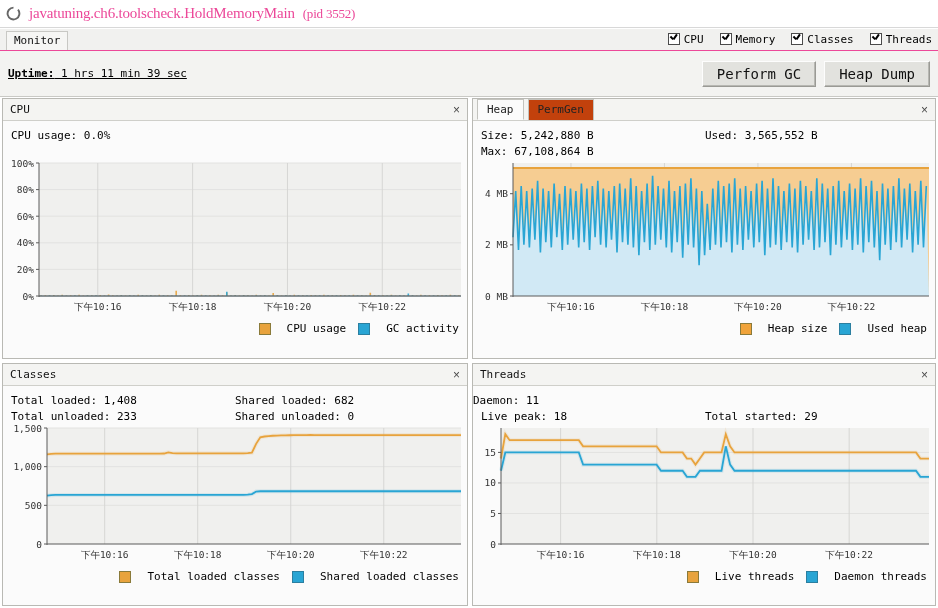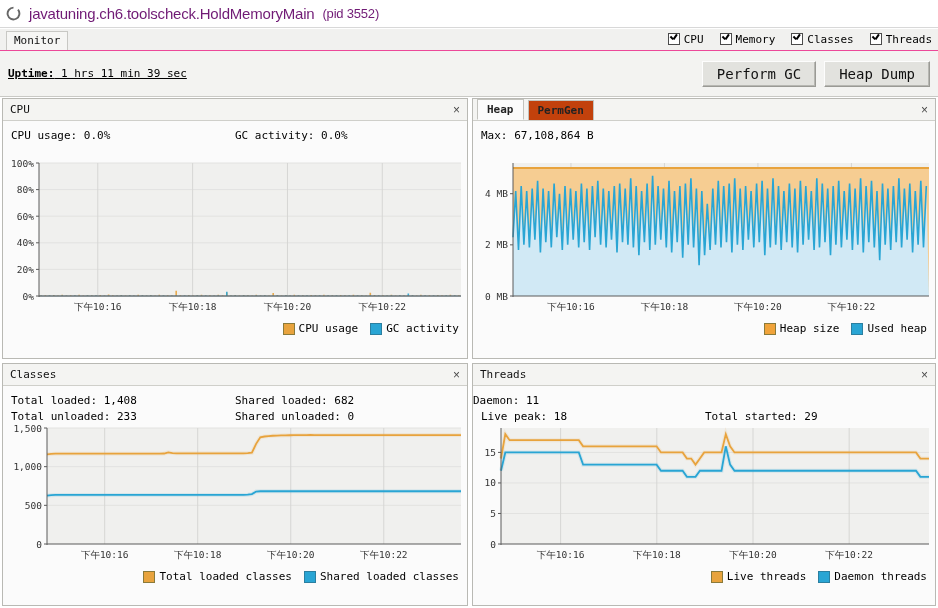--- a/index.html
+++ b/index.html
@@ -16,22 +16,22 @@
     display:flex;align-items:center;gap:8px;
     height:27px;padding:0 6px;
     background:#ffffff;
     border-bottom:1px solid #d8d8d8;
   }
   .title-icon{
     width:15px;height:15px;flex:0 0 15px;position:relative;
   }
   .title-icon svg{display:block}
   .title-text{
-    font-family:Liberation Sans, sans-serif;
-    font-size:15px;letter-spacing:-0.2px;color:#701a75;white-space:nowrap;
+    font-family:Liberation Serif, serif;
+    font-size:15px;letter-spacing:-0.2px;color:#ec4899;white-space:nowrap;
   }
   .title-pid{font-size:13px;}
 
   
   .menubar{
     position:relative;height:22px;
     background:#f1f1ef;
     border-bottom:1px solid #ec4899;
     display:flex;align-items:center;
   }
@@ -102,21 +102,21 @@
     border-bottom:1px solid #cfcfca;
     display:flex;align-items:center;
   }
   .panel-head .ttl{padding-left:7px;font-size:11px;color:#111;}
   .panel-close{
     margin-left:auto;margin-right:7px;
     font-size:12px;color:#4a4a4a;line-height:1;cursor:pointer;
     font-family:"Liberation Sans",sans-serif;
   }
   
-  .subtabs{display:flex;align-items:flex-end;height:21px;font-weight:bold;}
+  .subtabs{display:flex;height:21px;}
   .subtab{
     font-size:11px;padding:3px 9px 3px 9px;margin-left:4px;
     border:1px solid #c3c3be;border-bottom:none;background:#c2410c;color:#222;
     cursor:pointer;
   }
   .subtab.active{background:#fbfbfb;border-bottom:1px solid #fbfbfb;}
 
   .stats{
     padding:8px 0 2px 0;position:relative;height:36px;box-sizing:border-box;
   }
@@ -126,21 +126,21 @@
   .stats b{font-weight:normal;}
 
   
   .chartwrap{position:relative;}
   svg.plot{display:block;}
 
   .legend{
     display:flex;justify-content:flex-end;align-items:center;gap:12px;
     padding-right:8px;font-size:11px;
   }
-  .legend .li{display:flex;align-items:center;gap:4px;}
+  .legend .li{display:flex;align-items:center;gap:16px;}
   .sw{width:10px;height:10px;flex:0 0 10px;border:1px solid #8a7a3a;}
   .sw.blue{border-color:#2b7fa0;}
 </style>
 </head>
 <body>
 
 <div class="app">
 
   <div class="titlebar">
     <span class="title-icon">
@@ -188,22 +188,20 @@
   <div class="grid">
 
     <div class="panel">
       <div class="panel-head">
         <span class="ttl">CPU</span>
         <span class="panel-close">×</span>
       </div>
       <div class="stats">
         <div class="row">
           <div class="c1"><b>CPU usage:</b>
-            <span>0.0%</span></div>
-          <div class="c2"><b>GC activity:</b>
             <span>0.0%</span></div>
         </div>
       </div>
       <div class="chartwrap">
         <svg class="plot" id="svg-cpu-chart" width="464" height="165">
             <rect x="36" y="6" width="422" height="133" fill="#f0f0ee"></rect>
             <line x1="36" y1="112.4" x2="458" y2="112.4" stroke="#e2e2e0" stroke-width="1"></line>
             <line x1="36" y1="85.8" x2="458" y2="85.8" stroke="#e2e2e0" stroke-width="1"></line>
             <line x1="36" y1="59.2" x2="458" y2="59.2" stroke="#e2e2e0" stroke-width="1"></line>
             <line x1="36" y1="32.599999999999994" x2="458" y2="32.599999999999994" stroke="#e2e2e0" stroke-width="1"></line>
@@ -250,20 +248,26 @@
     <div class="panel">
       <div class="panel-head">
         <div class="subtabs">
           <span class="subtab active">Heap</span>
           <span class="subtab">PermGen</span>
         </div>
         <span class="panel-close">×</span>
       </div>
       <div class="stats">
         <div class="row">
+          <div class="c1"><b>Size:</b>
+            <span>5,242,880 B</span></div>
+          <div class="c2"><b>Used:</b>
+            <span>3,565,552 B</span></div>
+        </div>
+        <div class="row">
           <div class="c1"><b>Max:</b>
             <span>67,108,864 B</span></div>
           <div class="c2"></div>
         </div>
       </div>
       <div class="chartwrap">
         <svg class="plot" id="svg-heap-chart" width="462" height="165">
             <rect x="40" y="6" width="416" height="133" fill="#f0f0ee"></rect>
             <line x1="40" y1="87.84615384615385" x2="456" y2="87.84615384615385" stroke="#e2e2e0" stroke-width="1"></line>
             <line x1="40" y1="36.69230769230771" x2="456" y2="36.69230769230771" stroke="#e2e2e0" stroke-width="1"></line>

